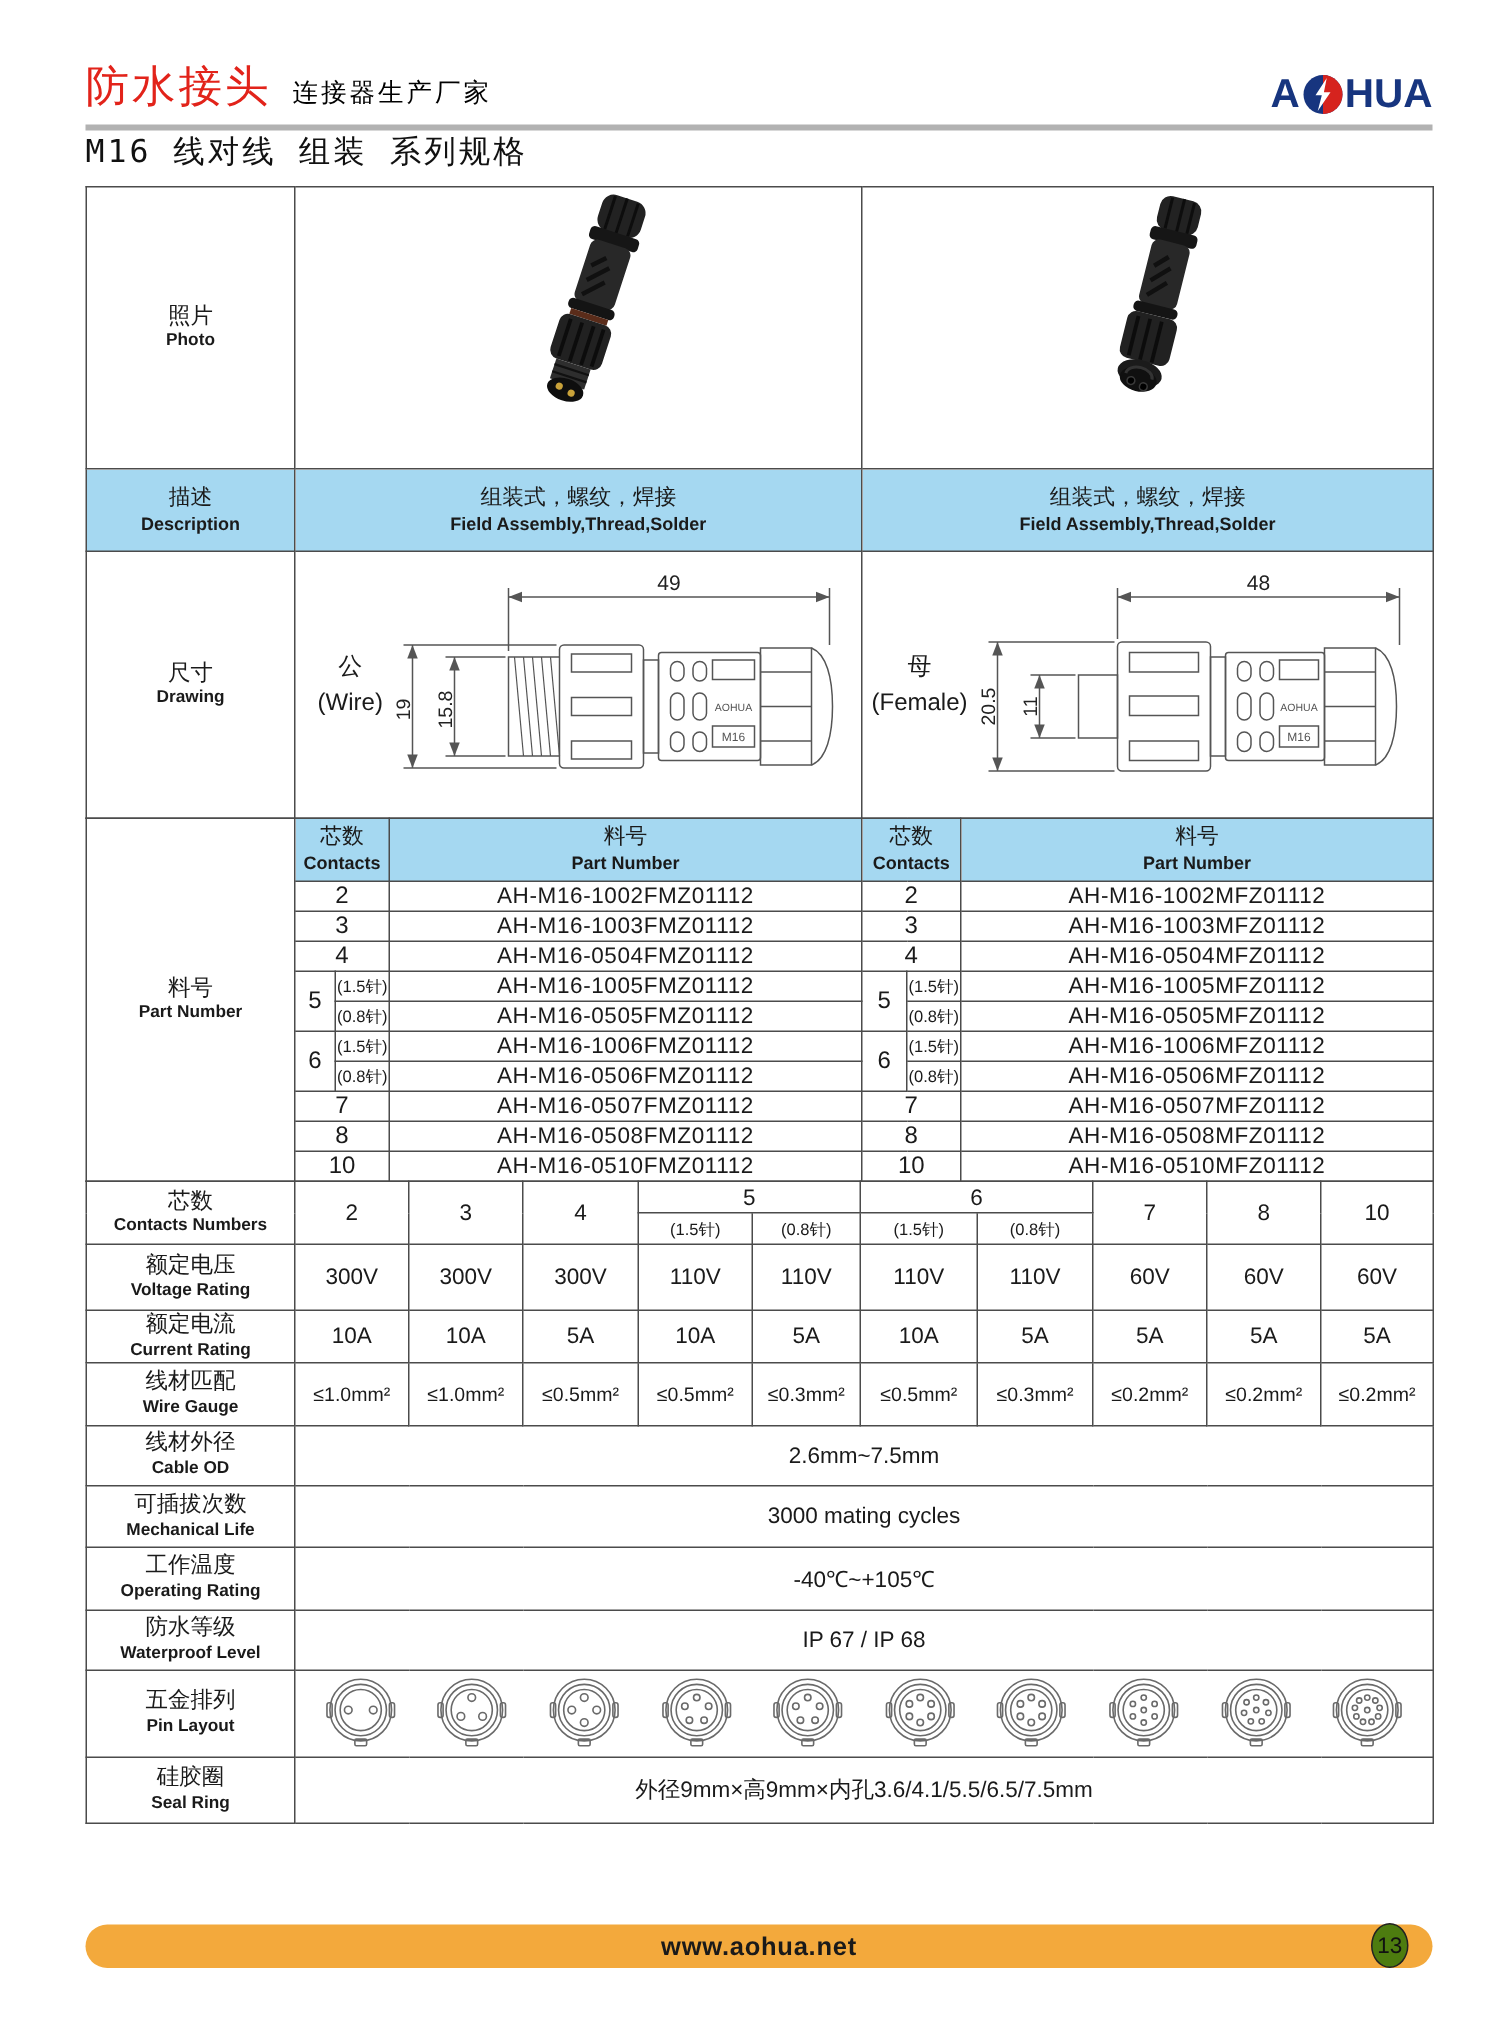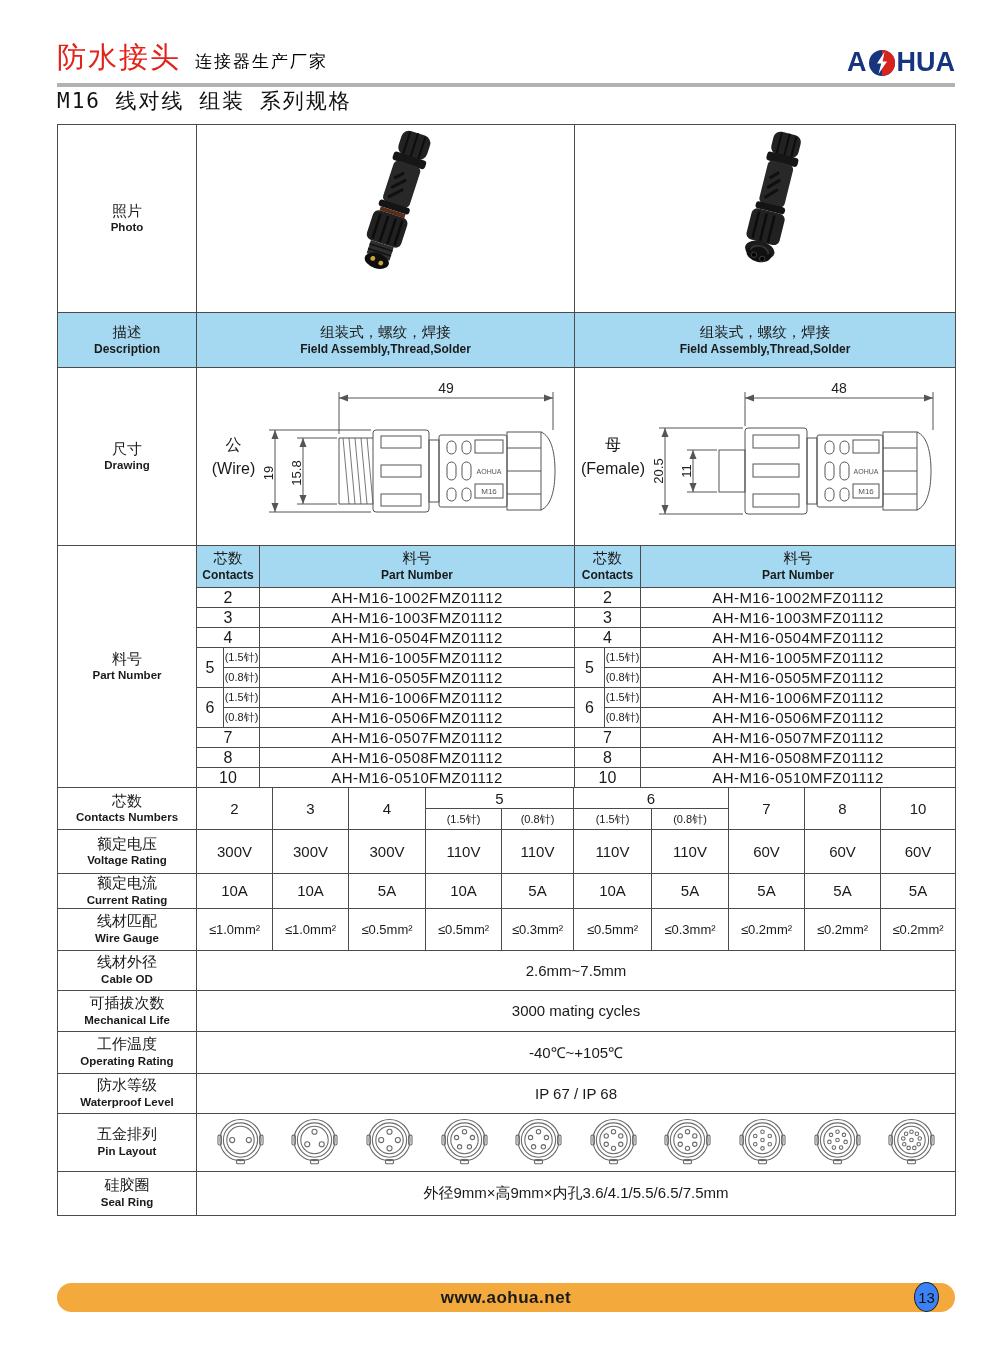--- a/index.html
+++ b/index.html
@@ -39,21 +39,21 @@
   .drawcell{vertical-align:middle;}
   .drawflex{display:flex;align-items:center;justify-content:center;gap:4px;}
   .gender{font-size:16px;line-height:1.5;white-space:nowrap;}
   .pinrow{display:flex;justify-content:space-around;align-items:center;padding:0 6px;}
   .pinicon{display:inline-block;line-height:0;}
 
   
   .footer{position:absolute;left:57px;top:1283px;width:898px;height:29px;background:var(--footer-orange);
           border-radius:15px;display:flex;align-items:center;justify-content:center;}
   .footer-url{font-size:17px;font-weight:bold;color:#1a1a1a;letter-spacing:.5px;}
-  .pagebadge{position:absolute;right:16px;top:-1px;width:25px;height:30px;background:#3b82f6;
+  .pagebadge{position:absolute;right:16px;top:-1px;width:25px;height:30px;background:#4d7c0f;
              border:1.5px solid #222;border-radius:50%;display:flex;align-items:center;justify-content:center;
              font-size:15px;color:#111;box-sizing:border-box;}
 </style>
 </head>
 <body>
 
 <div class="page">
  <div class="content">
 
   <div class="tophdr">

